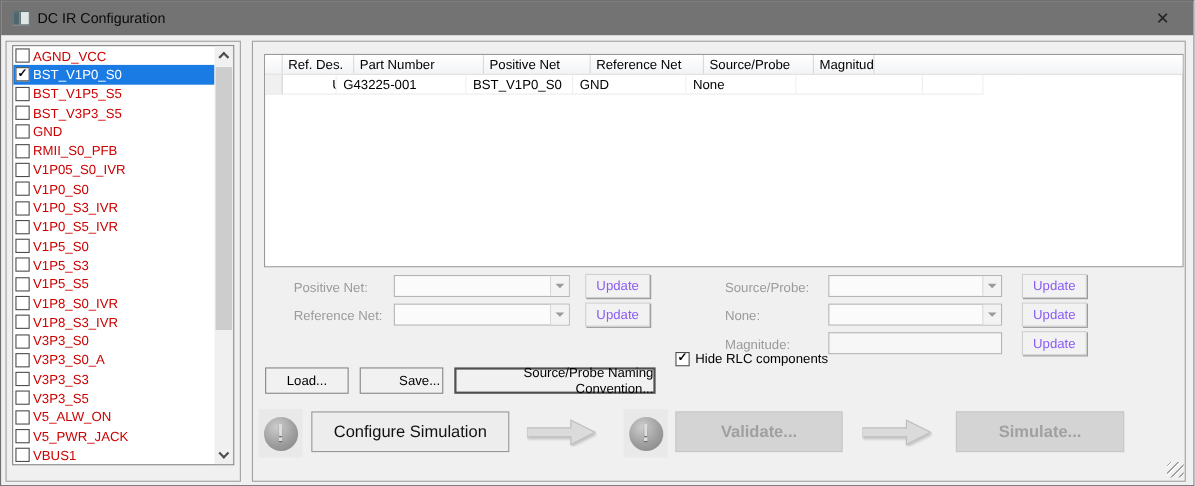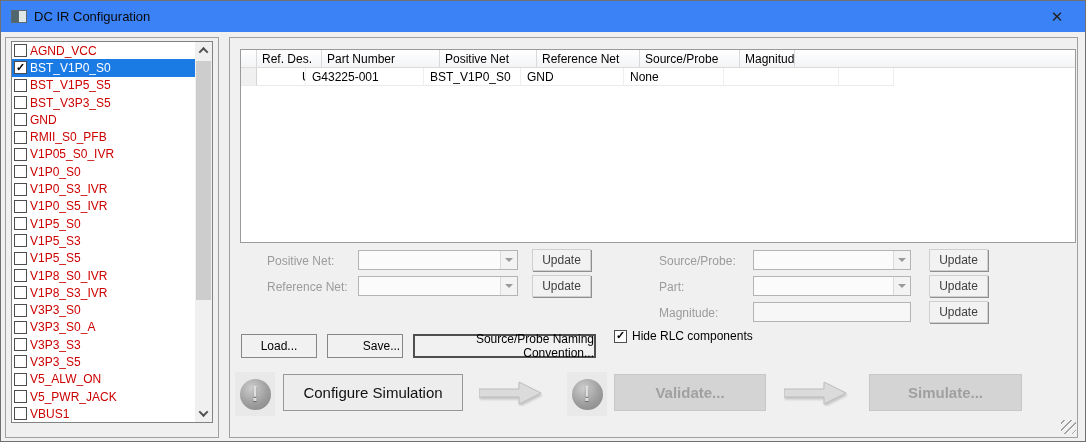--- a/index.html
+++ b/index.html
@@ -2,21 +2,21 @@
 <html><head>
 <meta charset="utf-8">
 <style>
   * { box-sizing: border-box; }
   html,body { margin:0; padding:0; background:#e8e8e8; }
   body { font-family:"Liberation Sans", sans-serif; }
   #dialog { position:relative; width:1086px; height:442px; background:#f0f0f0;
             border:1px solid #707070; overflow:hidden; font-size:12px; color:#000; }
 
   
-  #titlebar { position:absolute; left:0; top:0; width:100%; height:31px; background:#3b82f6; }
+  #titlebar { position:absolute; left:0; top:0; width:100%; height:31px; background:#737373; }
   #app-icon { position:absolute; left:10px; top:9px; width:16px; height:13px;
               border:1px solid #5a6a6e; background:#cfd8d8; display:flex; }
   #app-icon .pane-l { width:6px; height:100%; background:#51656c; }
   #app-icon .pane-r { flex:1; background:#dfe7e7; border-left:1px solid #5a6a6e; }
   #title-text { position:absolute; left:33px; top:8px; font-size:13px; color:#0a0a0a; }
   #close-btn { position:absolute; right:8px; top:0; width:40px; height:31px;
                display:flex; align-items:center; justify-content:center;
                font-size:15px; color:#222; }
 
   
@@ -67,21 +67,21 @@
   .combo { position:absolute; height:20px; background:#fbfbfb; border:1px solid #b4b4b4;
            display:flex; }
   .combo .val { flex:1; padding:2px 0 0 4px; color:#9b9b9b; overflow:hidden; }
   .combo .dd { width:17px; border-left:1px solid #dadada; background:#f3f3f3;
                display:flex; align-items:center; justify-content:center; }
   .tri { width:0; height:0; border-left:4px solid transparent; border-right:4px solid transparent;
          border-top:4px solid #9a9a9a; }
   .tbox { position:absolute; height:20px; background:#f7f7f7; border:1px solid #b4b4b4; }
   .update { position:absolute; width:59px; height:22px; background:#f2f2f2;
             border:1px solid #cfcfcf; box-shadow:1px 1px 0 #8f8f8f;
-            color:#404040; display:flex; align-items:center; justify-content:center; }
+            color:#8b5cf6; display:flex; align-items:center; justify-content:center; }
 
   
   .btn { position:absolute; height:24px; background:#f1f1f1; border:1px solid #868686;
          display:flex; align-items:center; justify-content:center; color:#000;text-align:right; }
   .btn.default { border:2px solid #4f4f4f; }
   .checkrow { position:absolute; display:flex; align-items:center; color:#000; }
   .checkrow .cb { border-color:#4d4d4d; }
 
   
   .warn-box { position:absolute; width:40px; height:44px; background:#e9e9e9;
@@ -268,37 +268,37 @@
 
   <div class="dlabel" style="left:658px; top:253px;">Source/Probe:</div>
   <div class="combo" style="left:752px; top:249px; width:158px;">
     <div class="val"></div>
     <div class="dd">
         <div class="tri"></div>
       </div>
   </div>
   <div class="update" style="left:928px; top:248px;">Update</div>
 
-  <div class="dlabel" style="left:658px; top:279px;">Part:</div>
+  <div class="dlabel" style="left:658px; top:279px;">None:</div>
   <div class="combo" style="left:752px; top:275px; width:158px;">
     <div class="val"></div>
     <div class="dd">
         <div class="tri"></div>
       </div>
   </div>
   <div class="update" style="left:928px; top:274px;">Update</div>
 
   <div class="dlabel" style="left:658px; top:305px;">Magnitude:</div>
   <div class="tbox" style="left:752px; top:301px; width:158px;"></div>
   <div class="update" style="left:928px; top:300px;">Update</div>
 
   <div class="btn" style="left:240px; top:333px; width:76px;">Load...</div>
   <div class="btn" style="left:326px; top:333px; width:76px;padding-left:33px;">Save...</div>
   <div class="btn default" style="left:412px; top:333px; width:183px;">Source/Probe Naming Convention...</div>
-  <div class="checkrow" style="left:613px; top:328px;">
+  <div class="checkrow" style="left:613px; top:318px;">
     <span class="cb checked" id="hide-rlc-box"></span>
     <span style="margin-left:2px;">Hide RLC components</span>
   </div>
 
   <div class="warn-box" style="left:234px; top:371px;">
     <div class="warn-ball">!</div>
   </div>
   <div class="wf-btn enabled" style="left:282px; top:373px; width:180px;">Configure Simulation</div>
 
   <svg class="arrow" style="left:478px; top:379px;" viewBox="0 0 64 26">

